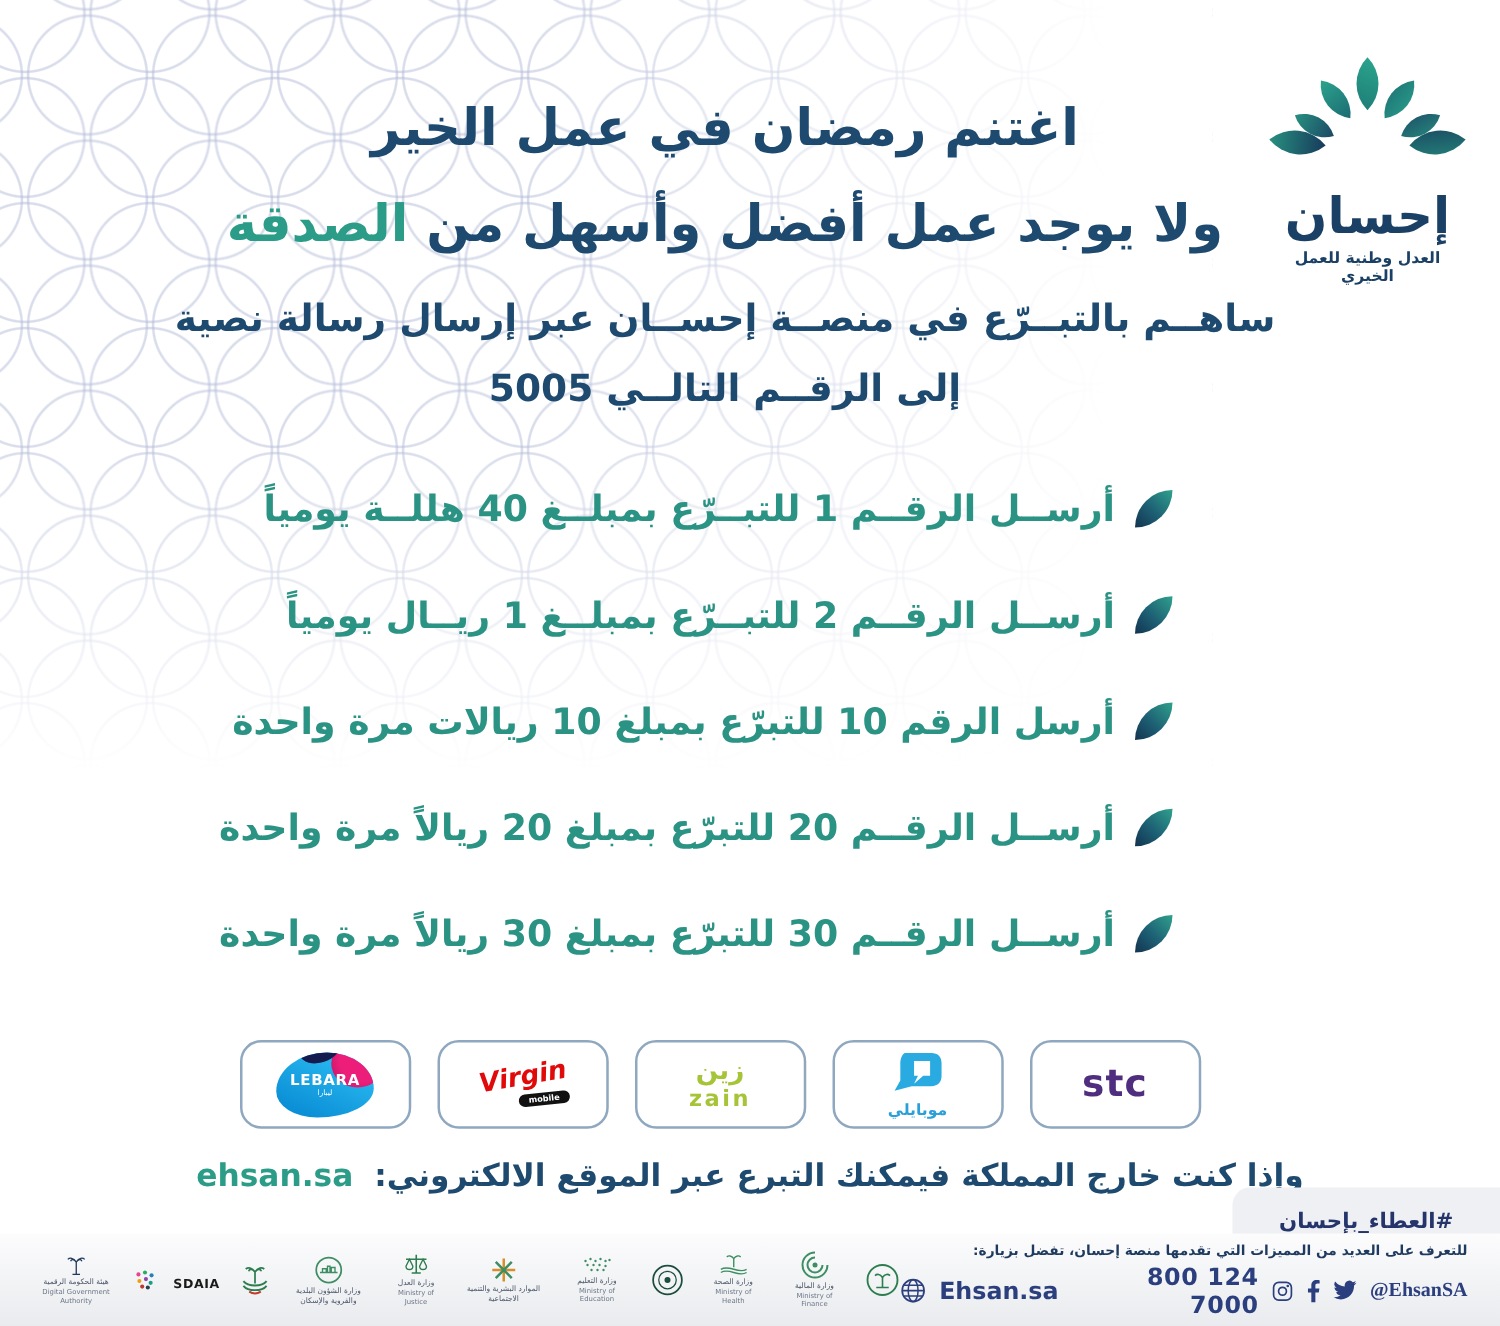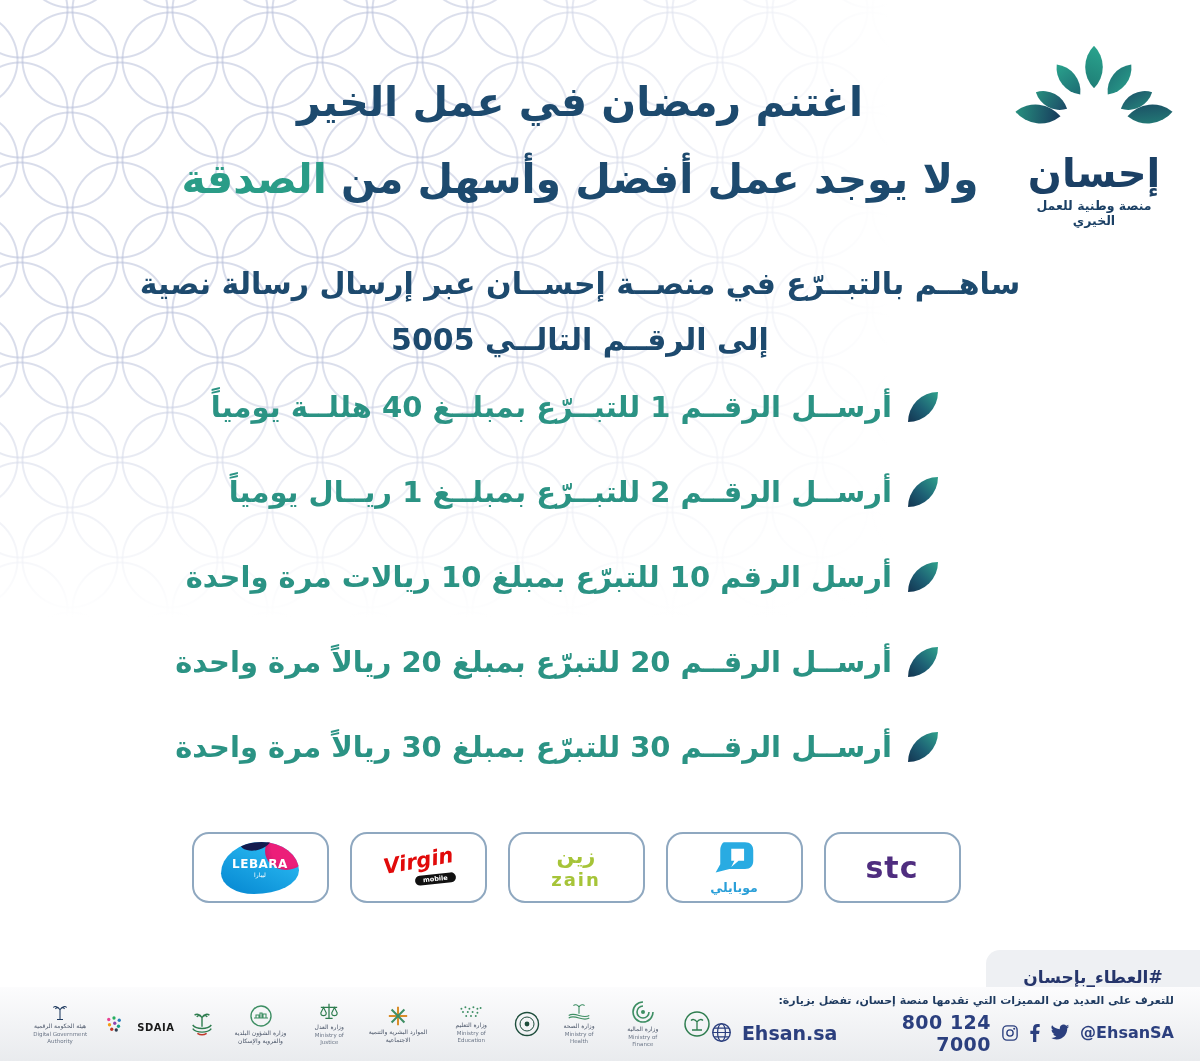--- a/index.html
+++ b/index.html
@@ -33,21 +33,21 @@
   .p-mr { width:25px; height:25px; left:105px; top:42px; transform:rotate(107deg);background:linear-gradient(225deg,#27907f,#1c4866); }
   .p-ol { width:32px; height:32px; left:3px;  top:52px; transform:rotate(-39deg); background:linear-gradient(135deg,#27907f,#173a5c); }
   .p-or { width:32px; height:32px; left:115px; top:52px; transform:rotate(129deg);background:linear-gradient(225deg,#27907f,#173a5c); }
   .logo-title { font-size:40px; font-weight:800; color:#1b4065; line-height:1.15; margin-top:4px; }
   .logo-tagline { font-size:12.5px; font-weight:600; color:#1b4065; margin-top:2px; }
 
   
   .headline { position:absolute; top:64px; left:80px; width:1000px; text-align:center;
               font-size:41px; font-weight:800; color:#1d4a6e; line-height:77px; }
   .headline .green { color:#2a9c87; }
-  .subheadline { position:absolute; top:256px; left:100px; width:960px; text-align:center;
+  .subheadline { position:absolute; top:228px; left:100px; width:960px; text-align:center;
                  font-size:30px; font-weight:800; color:#1d4a6e; line-height:56px; }
 
   
   .sms-list { position:absolute; top:384px; right:262px; width:680px; display:flex; flex-direction:column; gap:39px; }
   .sms-row { display:flex; align-items:center; gap:16px; direction:rtl; }
   .leaf { flex:none; width:30px; height:30px; border-radius:100% 0 100% 0;
           background:linear-gradient(45deg,#133450 0%,#1d5f74 45%,#2fa18c 100%); }
   .sms-text { font-size:29px; font-weight:800; color:#2b9384; line-height:46px; white-space:nowrap; }
 
   
@@ -94,42 +94,42 @@
   .partner { display:flex; flex-direction:column; align-items:center; justify-content:center; gap:1px; }
   .partner .cap { font-size:6px; line-height:1.25; color:#4a5568; text-align:center; max-width:62px; direction:rtl; }
   .partner .cap.en { direction:ltr; color:#6b7687; font-size:5.5px; }
   .sdaia-wrap { display:flex; align-items:flex-end; gap:14px; }
   .sdaia-word { font-size:10px; font-weight:800; color:#1a1a1a; letter-spacing:.5px; }
   .footer-right { text-align:right; }
   .visit-text { font-size:11px; font-weight:700; color:#1e3a5f; direction:rtl; margin-bottom:4px; }
   .contact-row { display:flex; align-items:center; justify-content:flex-end; gap:10px; color:#2b3f7e; }
   .contact-row .site { font-size:19px; font-weight:700; }
   .contact-row .phone { font-size:19px; font-weight:700; letter-spacing:.5px; }
-  .contact-row .handle { font-size:16px; font-weight:700; }
+  .contact-row .handle { font-size:16px; font-weight:700;font-family:Liberation Serif, serif; }
   .icon { display:flex; align-items:center; }
 </style>
 </head>
 <body>
 
 <div class="canvas">
 
   <div class="pattern"></div>
 
   <div class="logo">
     <div class="petals">
       <div class="petal p-center"></div>
       <div class="petal p-ul"></div>
       <div class="petal p-ur"></div>
       <div class="petal p-ml"></div>
       <div class="petal p-mr"></div>
       <div class="petal p-ol"></div>
       <div class="petal p-or"></div>
     </div>
     <div class="logo-title">إحسان</div>
-    <div class="logo-tagline">منصة وطنية للعمل الخيري</div>
+    <div class="logo-tagline">العدل وطنية للعمل الخيري</div>
   </div>
 
   <div class="headline" dir="rtl">
     <div>اغتنم رمضان في عمل الخير</div>
     <div>
       <span>ولا يوجد عمل أفضل وأسهل من </span><span class="green">الصدقة</span>
     </div>
   </div>
 
   <div class="subheadline" dir="rtl">
@@ -182,20 +182,24 @@
           <path d="M35 9v13h-6l-8 7 3.4-7H21V9z" fill="#fff"></path>
         </svg>
       </span>
       <span class="mobily-name">موبايلي</span>
     </div>
     <div class="card">
       <span class="stc-word">stc</span>
     </div>
   </div>
 
+  <div class="website-line">
+    <span>وإذا كنت خارج المملكة فيمكنك التبرع عبر الموقع الالكتروني:</span>
+    <span class="green">ehsan.sa</span>
+  </div>
 
   <div class="hashtag-tab">
     <span>#العطاء_بإحسان</span>
   </div>
 
   <div class="footer">
     <div class="partners">
 
       <div class="partner">
         <span class="icon">

